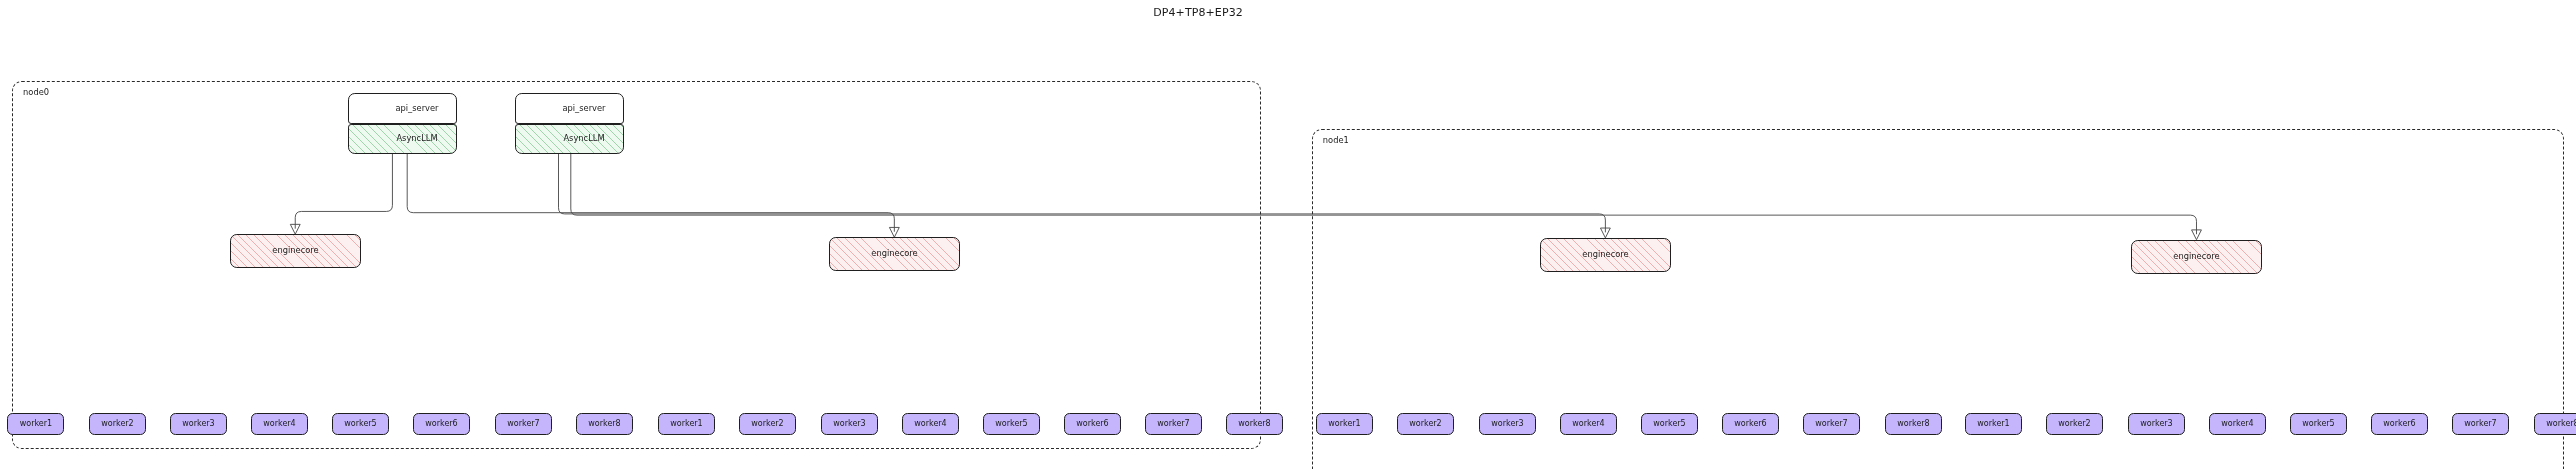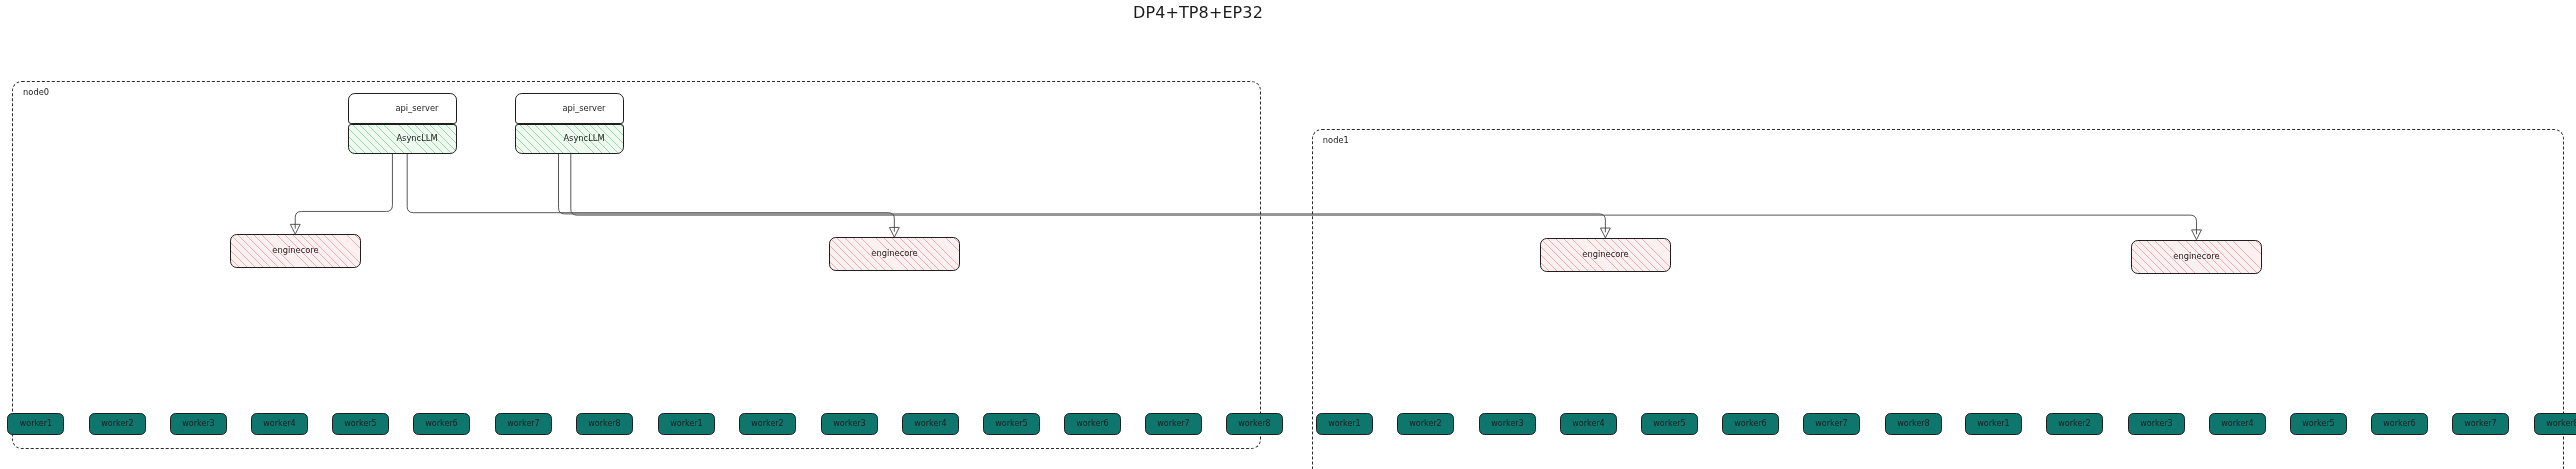--- a/index.html
+++ b/index.html
@@ -10,21 +10,21 @@
     color:#1b1b1b;
     overflow:hidden;
     position:relative;
   }
   #stage{position:absolute;left:0;top:0;width:2576px;height:469px;}
 
   
   .title{
     position:absolute;left:0;top:0;width:2396px;
     text-align:center;
-    font-size:16px;
+    font-size:11px;
     line-height:14.8px;
     padding-top:6.2px;
     color:#1b1b1b;
     letter-spacing:0.1px;
     font-weight:400;
   }
 
   
   .node{
     position:absolute;
@@ -78,21 +78,21 @@
     background-image:repeating-linear-gradient(
       45deg,
       rgba(232,120,120,.55) 0px,
       rgba(232,120,120,.55) 0.7px,
       rgba(232,120,120,0) 0.7px,
       rgba(232,120,120,0) 5.5px
     );
   }
   .box.worker{
     border-radius:5.5px;
-    background:#0f766e;
+    background:#c4b5fd;
     font-size:8px;
   }
   .box .lbl{pointer-events:none;}
 
   
   #edges{position:absolute;left:0;top:0;width:2576px;height:469px;overflow:visible;}
   #edges path{fill:none;stroke:#4a4a4a;stroke-width:1.5px;}
   #edges polygon{fill:none;stroke:#4a4a4a;stroke-width:1.5px;}
 </style>
 </head>

